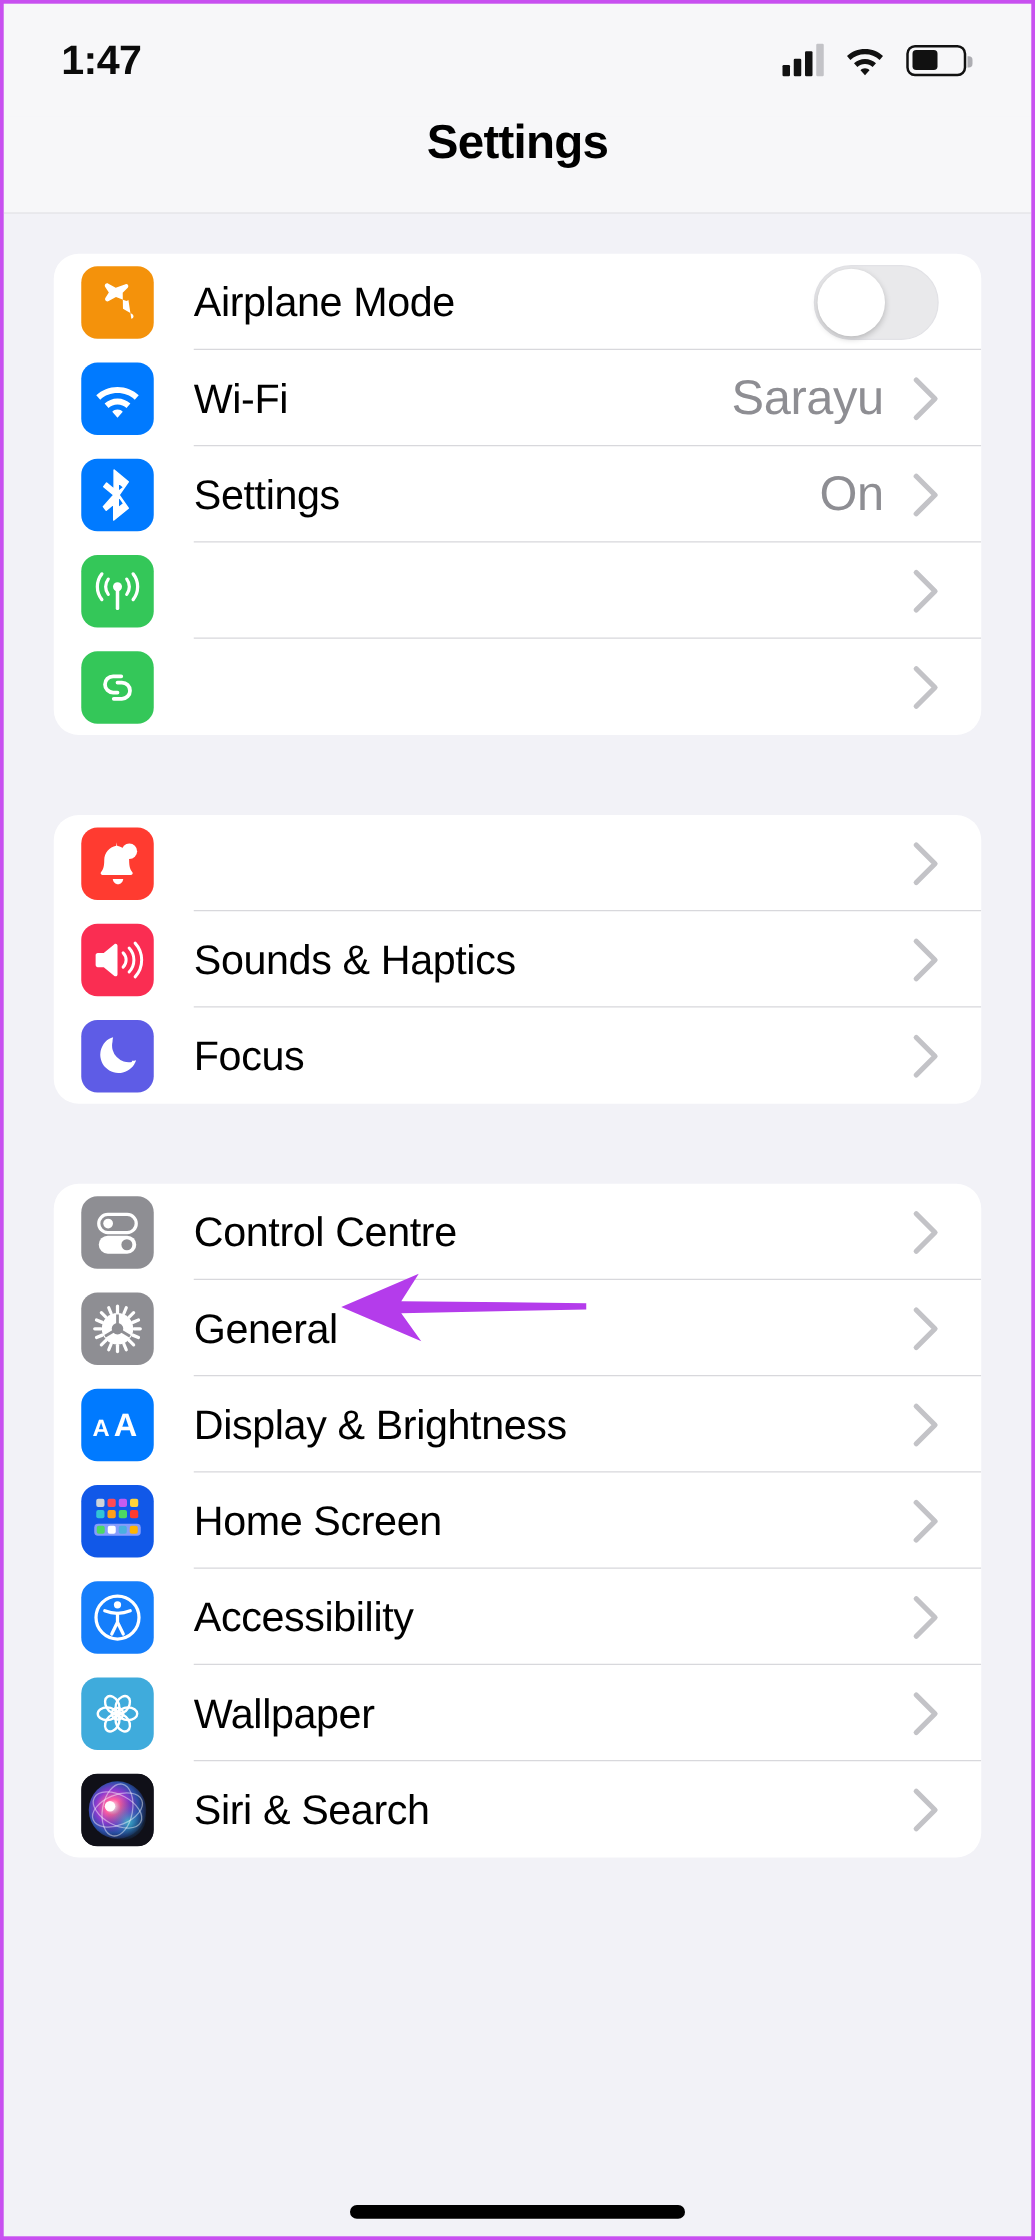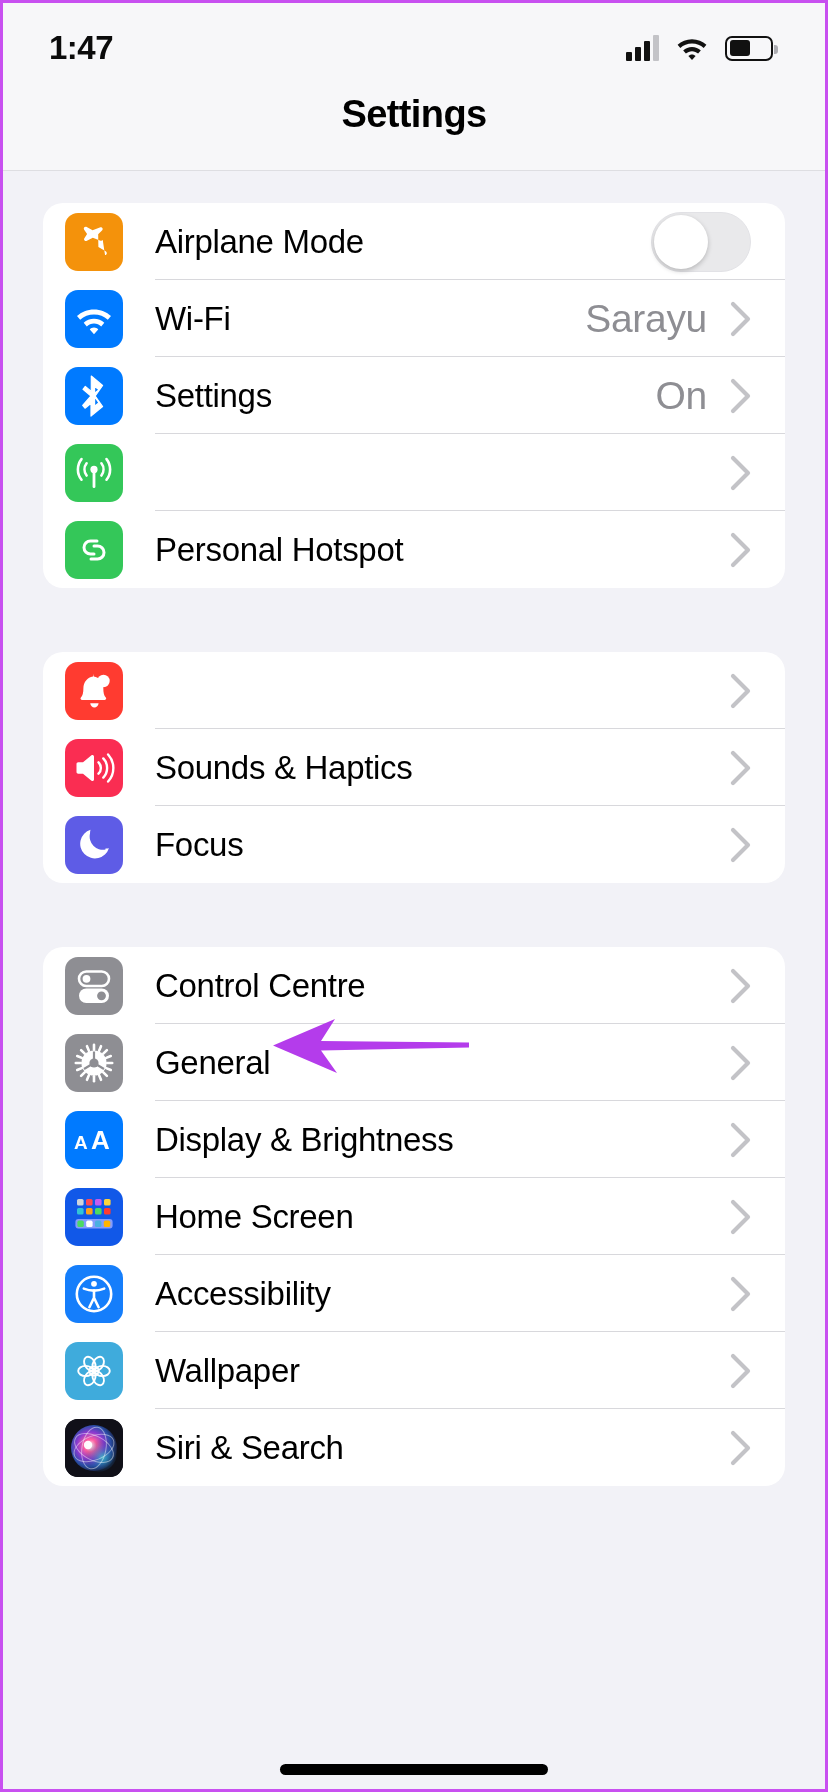--- a/index.html
+++ b/index.html
@@ -284,21 +284,20 @@
         </div>
         <div class="row">
           <div class="icon" style="background: rgb(52, 199, 89);">
             <svg viewBox="0 0 40 40" width="40" height="40">
               <g fill="none" stroke="white" stroke-width="3" stroke-linecap="round">
                 <path d="M23 11h-6.5a6.5 6.5 0 0 0 0 13H20"></path>
                 <path d="M17 29h6.5a6.5 6.5 0 0 0 0-13H20"></path>
               </g>
             </svg>
           </div>
-          <div class="label">Personal Hotspot</div>
           <div class="spacer"></div>
           <div class="chev">
             <svg width="22" height="36" viewBox="0 0 22 36">
               <path d="M3 3l15 15L3 33" fill="none" stroke="#c3c3c7" stroke-width="4.2" stroke-linecap="round" stroke-linejoin="round"></path>
             </svg>
           </div>
         </div>
       </div>
       <div class="gap"></div>
       <div class="group">

